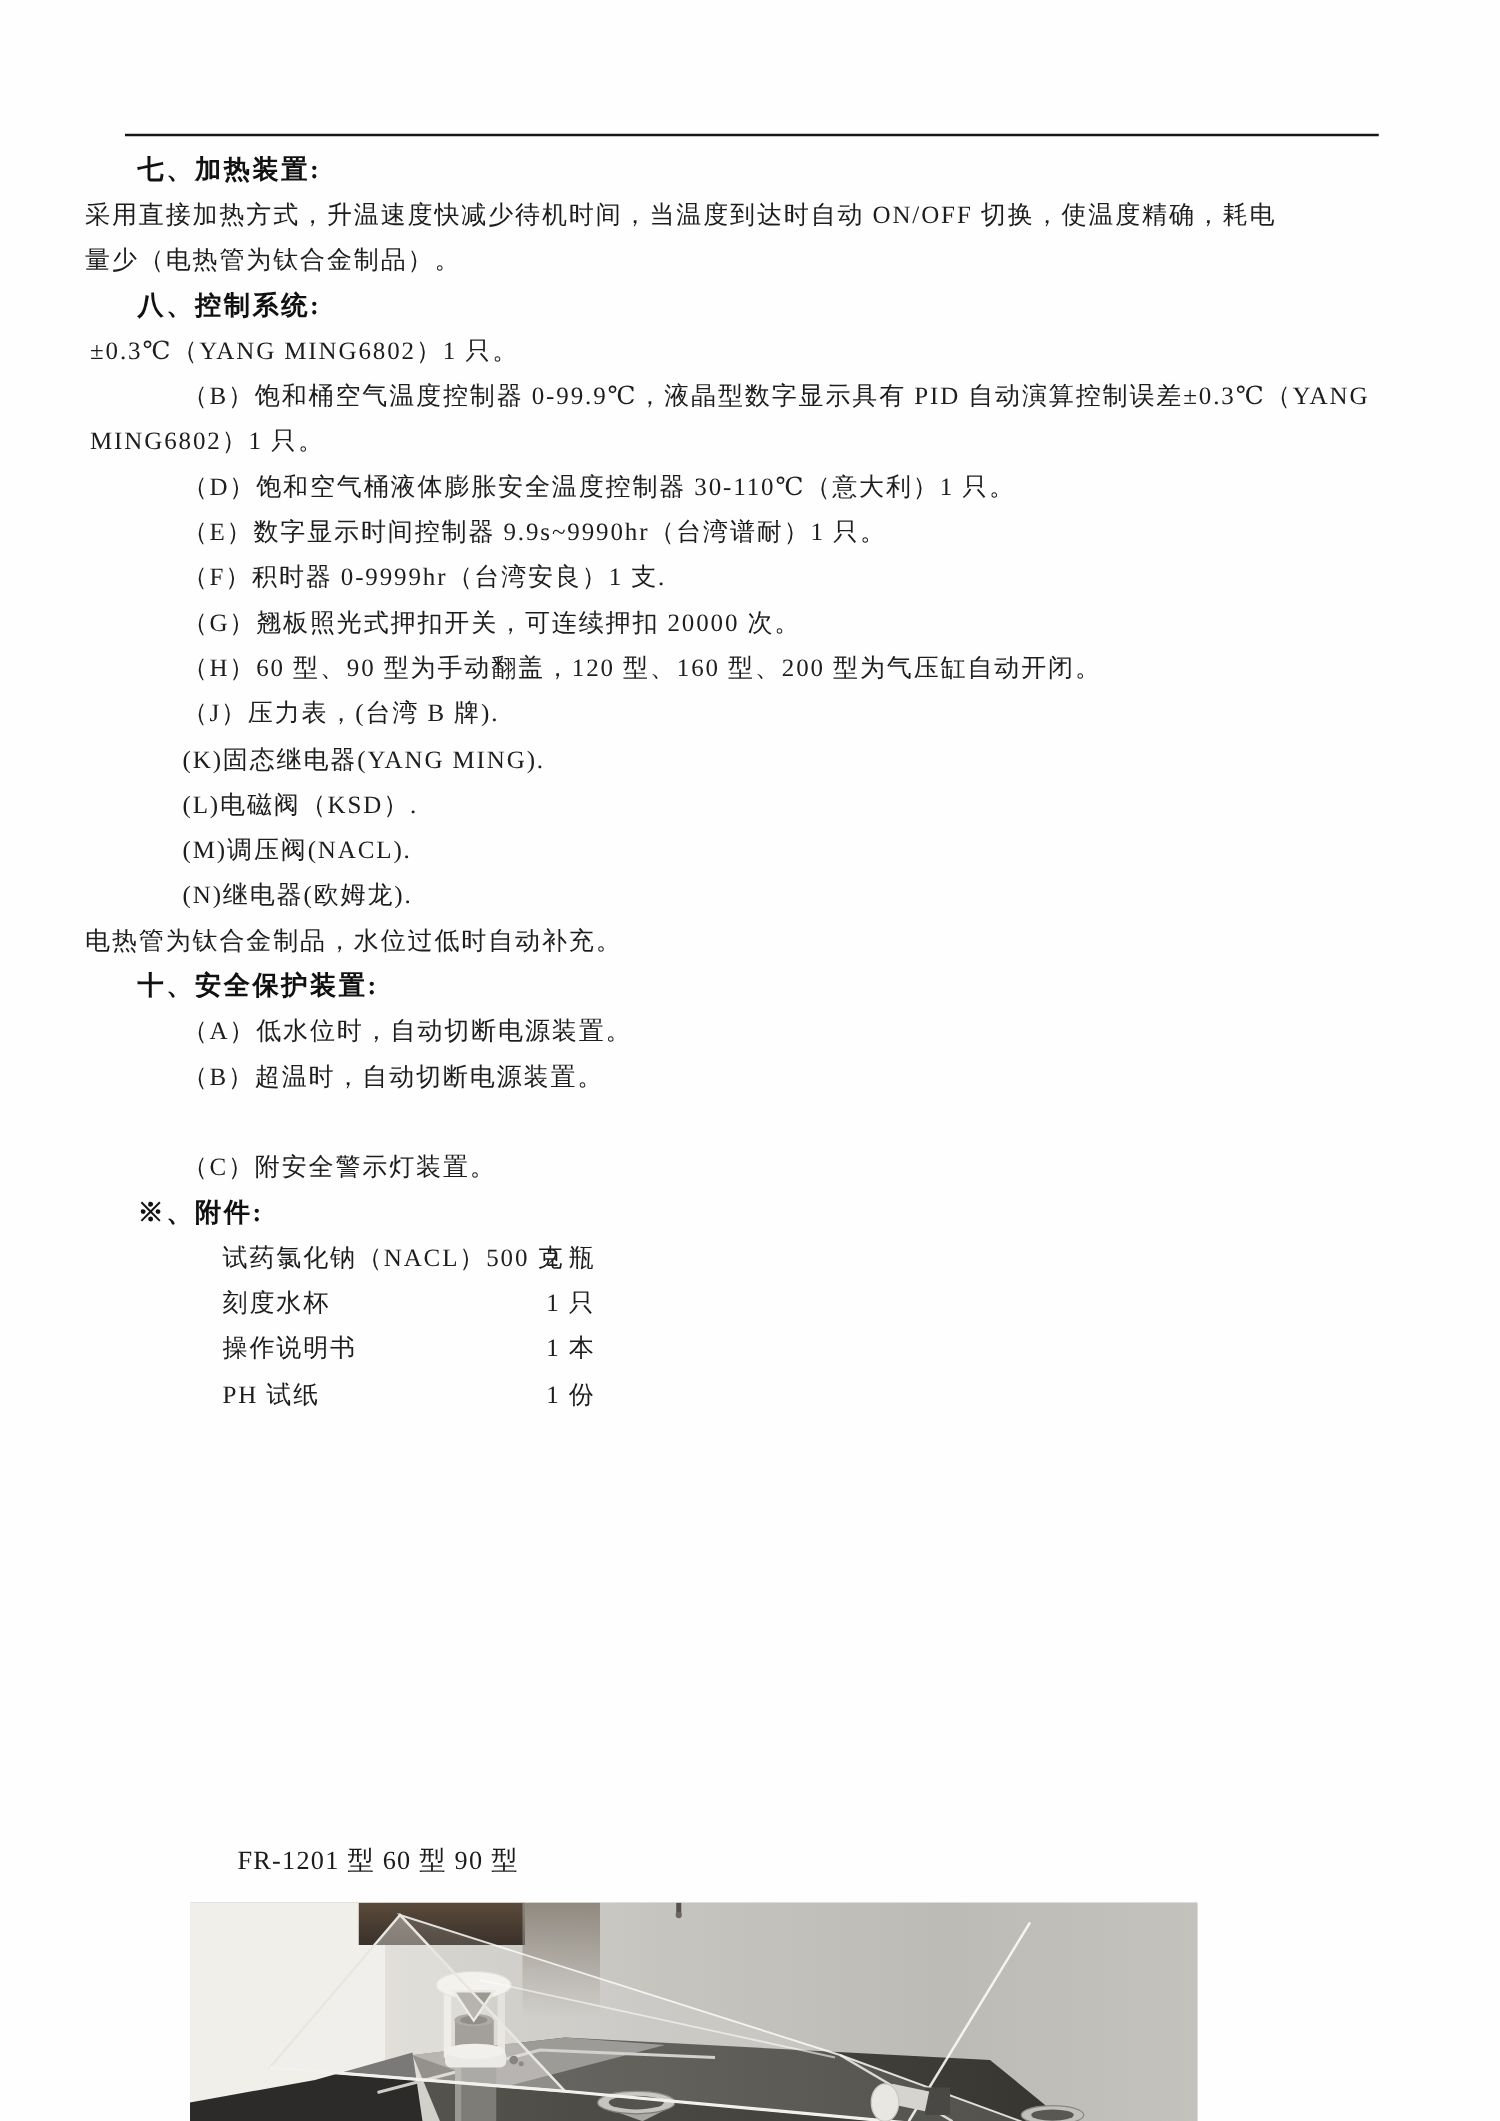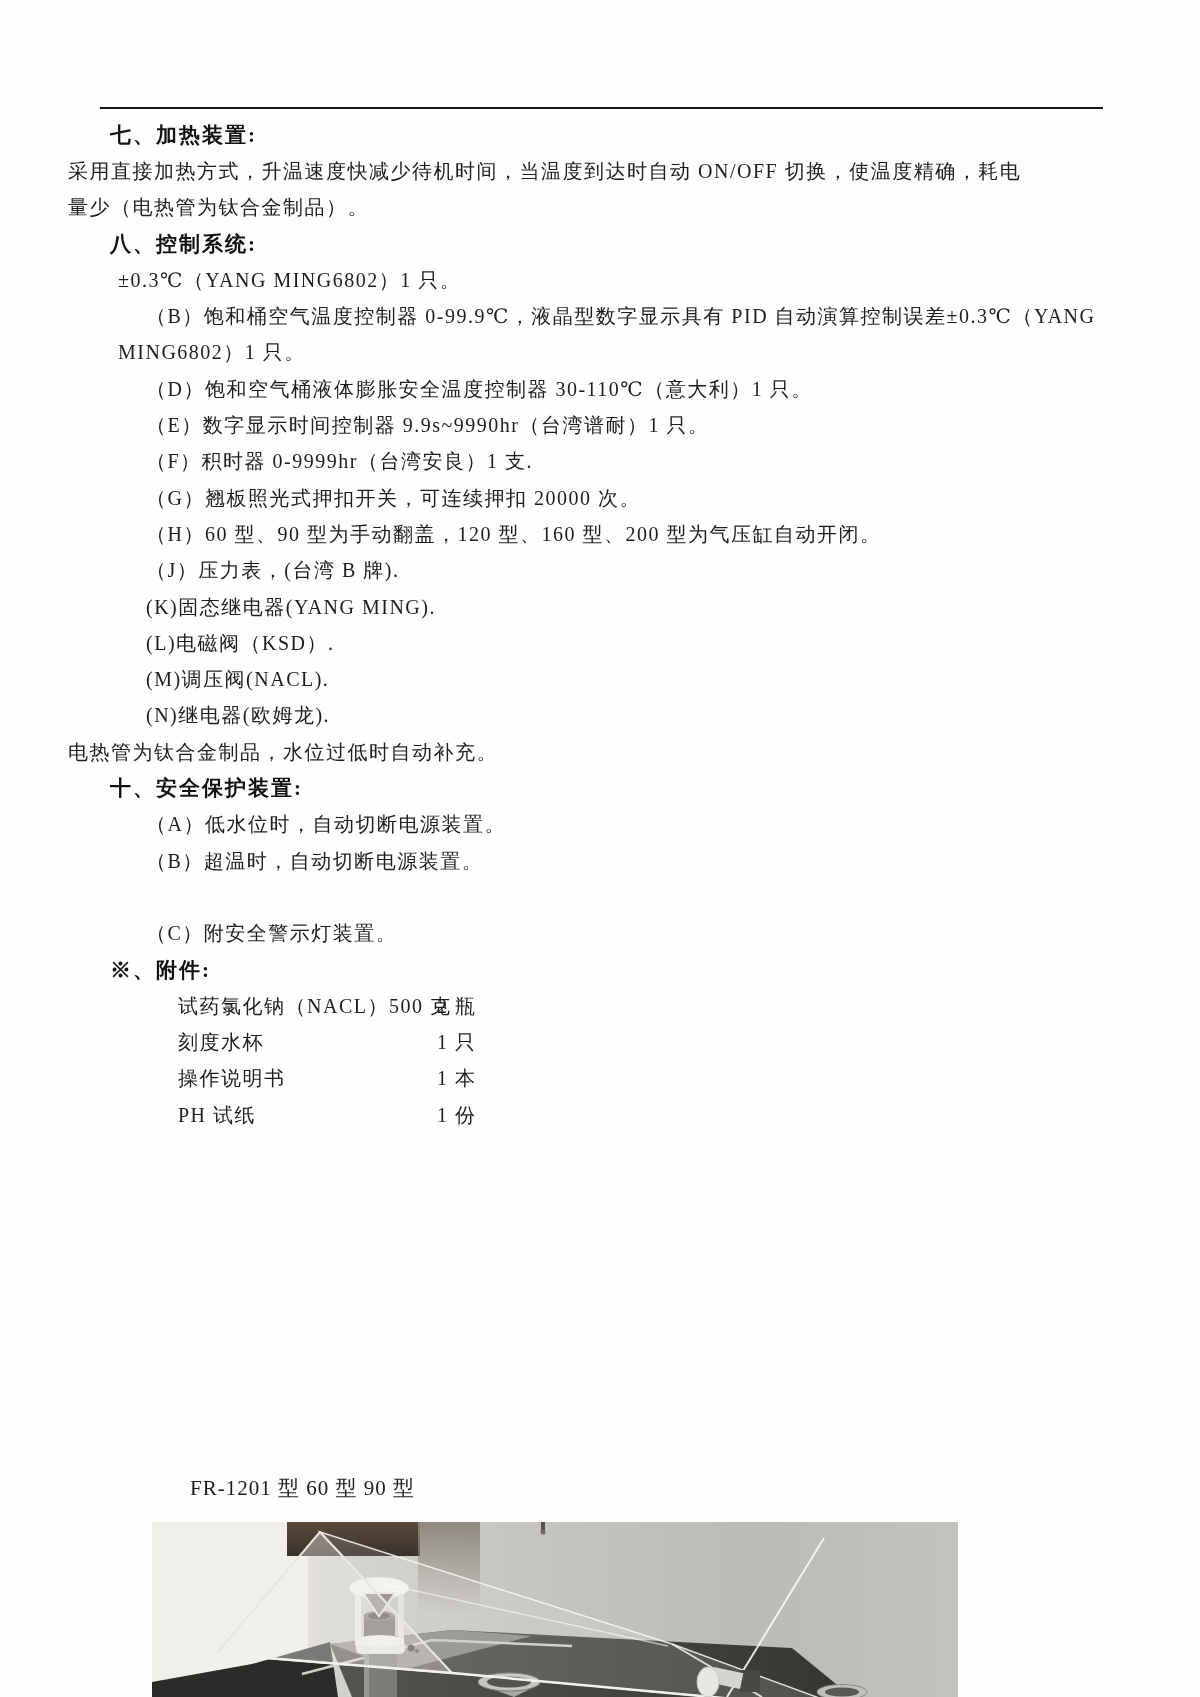--- a/index.html
+++ b/index.html
@@ -16,21 +16,21 @@
   }
   .doc-lines { position: absolute; left: 0; top: 117px; width: 1200px; }
   .line {
     height: 36.3px; display: flex; align-items: center;
     font-size: 20px; letter-spacing: 1.5px; color: #1d1d1d;
     white-space: pre; position: relative;
   }
   .line.heading { padding-left: 110px; font-weight: bold; font-size: 21px; letter-spacing: 2px; color: #111; }
   .line.body { padding-left: 68px; }
   .line.item { padding-left: 146px; }
-  .line.cont { padding-left: 118px; text-align: center; }
+  .line.cont { padding-left: 72px; text-align: center; }
   .line.acc  { padding-left: 178px; font-family: Liberation Serif, serif; }
   .acc-qty { position: absolute; left: 437px; }
   .caption {
     position: absolute; left: 150px; top: 1474px;
     font-size: 21px; letter-spacing: 1px; color: #1b1b1b; margin-left: 40px;
   }
   .photo {
     position: absolute; left: 152px; top: 1522px;
     width: 806px; height: 175px; overflow: hidden; background: #c5c3be;
   }

